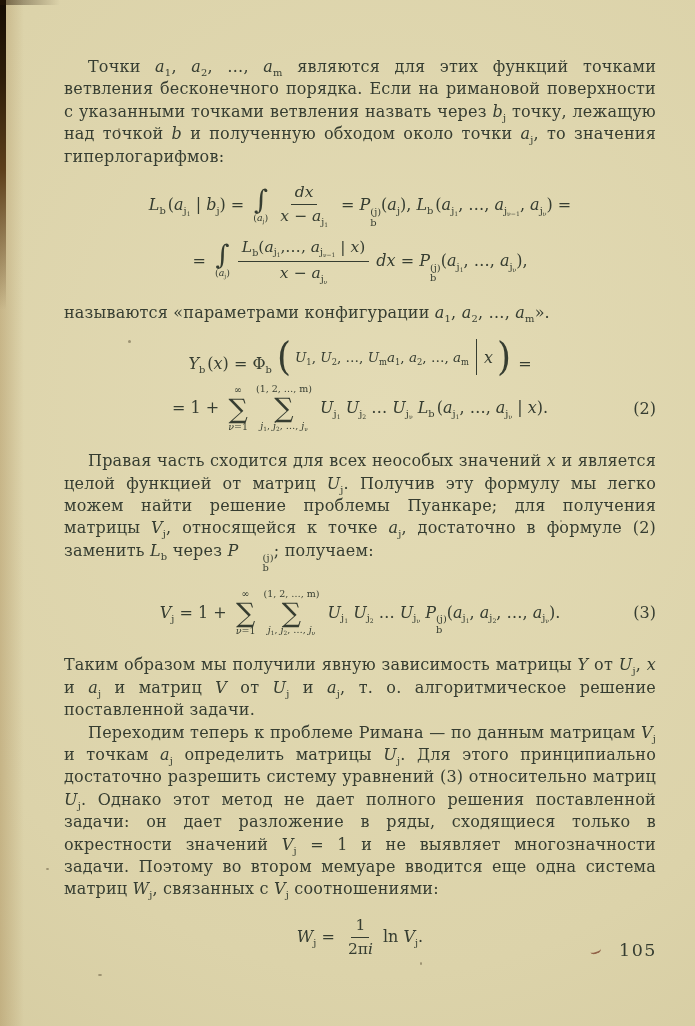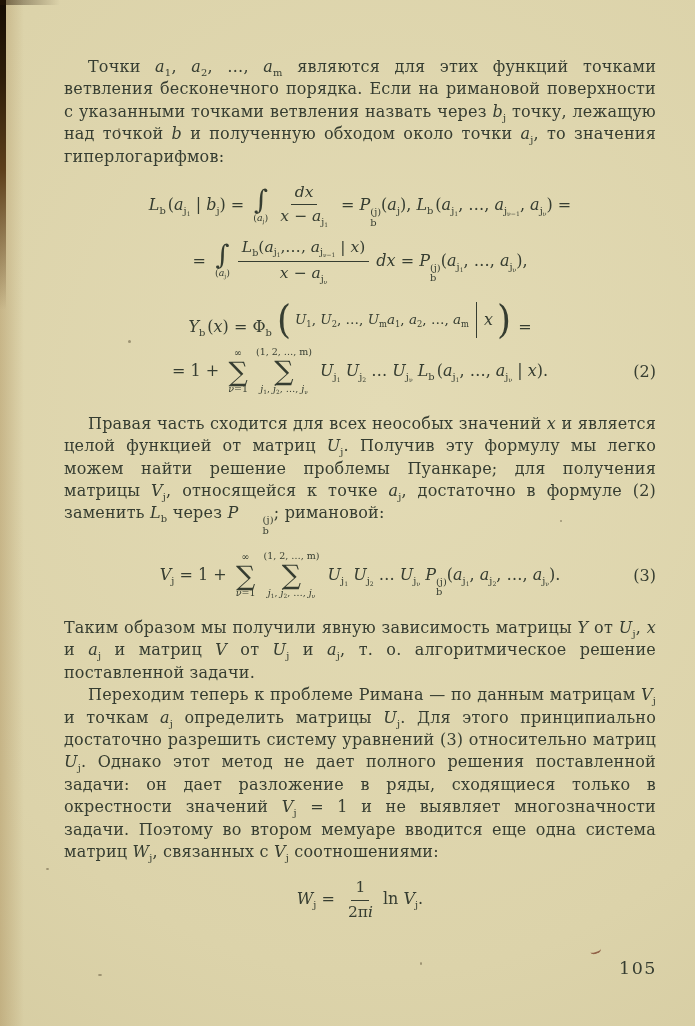--- a/index.html
+++ b/index.html
@@ -28,21 +28,21 @@
   .big .ov,.big .un{font-size:9.5px;line-height:1.15;white-space:nowrap;font-style:normal;}
   .big .sym{font-size:27px;line-height:.95;font-style:normal;}
   .formula{margin:15px 0 17px;}
   .eqline{position:relative;display:flex;justify-content:center;align-items:center;margin:9px 0;font-size:16px;}
   .eqtag{position:absolute;right:0;font-style:normal;}
   .p2{display:inline-flex;align-items:center;margin:0 2px;}
   .p2 .par{font-size:36px;line-height:1;transform:scaleY(1.1);font-style:normal;}
   .p2 .col{display:inline-flex;flex-direction:row;font-size:13.5px;line-height:17px;padding:0 2px 0 4px;text-align:left;}
   .p2 .bar{align-self:stretch;display:flex;align-items:center;border-left:1px solid currentColor;padding:0 4px 0 7px;margin-left:5px;}
   .spx{display:inline-block;}
-  .pagenum{position:absolute;right:38px;bottom:48px;font-size:17.5px;letter-spacing:1.5px;color:#454a3e;}
+  .pagenum{position:absolute;right:38px;bottom:66px;font-size:17.5px;letter-spacing:1.5px;color:#454a3e;}
   .stain{position:absolute;right:94px;bottom:72px;width:11px;height:5px;
     border-bottom:2px solid rgba(122,62,40,.75);border-radius:50%;transform:rotate(-18deg);}
   .speck{position:absolute;border-radius:50%;background:rgba(75,64,42,.45);}
 </style>
 </head>
 <body>
 
 <div class="page" style="color: rgb(54, 61, 49);">
   <div class="edge-left-soft"></div>
   <div class="edge-left"></div>
@@ -69,20 +69,21 @@
               <span class="un"><span class="rm">(</span><span class="it">a</span><span class="sub"><span class="rm">j</span></span><span class="rm">)</span></span>
             </span><span class="fr">
               <span class="n"><span class="it">L</span><span class="sub"><span class="rm">b</span></span><span class="rm">(</span><span class="it">a</span><span class="sub"><span class="rm">j</span><span class="sub"><span class="rm">1</span></span></span><span class="rm">,…, </span><span class="it">a</span><span class="sub"><span class="rm">j</span><span class="sub"><span class="rm">ν−1</span></span></span><span class="rm"> | </span><span class="it">x</span><span class="rm">)</span></span>
               <span class="dd"><span class="it">x</span><span class="rm"> − </span><span class="it">a</span><span class="sub"><span class="rm">j</span><span class="sub"><span class="rm">ν</span></span></span></span>
             </span><span class="spx" style="width: 3px;"></span><span class="it">dx</span><span class="rm"> = </span><span class="it">P</span><span class="du">
               <span class="duu"><span class="rm">(j)</span></span>
               <span class="dud"><span class="rm">b</span></span>
             </span><span class="rm">(</span><span class="it">a</span><span class="sub"><span class="rm">j</span><span class="sub"><span class="rm">1</span></span></span><span class="rm">, …, </span><span class="it">a</span><span class="sub"><span class="rm">j</span><span class="sub"><span class="rm">ν</span></span></span><span class="rm">),</span></span>
         </div>
       </div>
+      <p class="para noind"><span class="rm">называются «параметрами конфигурации </span><span class="it">a</span><span class="sub"><span class="rm">1</span></span><span class="rm">, </span><span class="it">a</span><span class="sub"><span class="rm">2</span></span><span class="rm">, …, </span><span class="it">a</span><span class="sub"><span class="rm">m</span></span><span class="rm">».</span></p>
       <div class="formula">
         <div class="eqline">
           <span class="eqbody"><span class="it">Y</span><span class="sub"><span class="rm">b</span></span><span class="spx" style="width: 2px;"></span><span class="rm">(</span><span class="it">x</span><span class="rm">) = Φ</span><span class="sub"><span class="rm">b</span></span><span class="spx" style="width: 3px;"></span><span class="p2">
               <span class="par">(</span>
               <span class="col">
                 <span class="row"><span class="it">U</span><span class="sub"><span class="rm">1</span></span><span class="rm">, </span><span class="it">U</span><span class="sub"><span class="rm">2</span></span><span class="rm">, …, </span><span class="it">U</span><span class="sub"><span class="rm">m</span></span></span>
                 <span class="row"><span class="it">a</span><span class="sub"><span class="rm">1</span></span><span class="rm">, </span><span class="it">a</span><span class="sub"><span class="rm">2</span></span><span class="rm">, …, </span><span class="it">a</span><span class="sub"><span class="rm">m</span></span></span>
               </span>
               <span class="bar">
                 <span class="it">x</span>
@@ -99,21 +100,21 @@
               <span class="ov"><span class="rm">(1, 2, …, m)</span></span>
               <span class="sym">∑</span>
               <span class="un"><span class="it">j</span><span class="sub"><span class="rm">1</span></span><span class="rm">, </span><span class="it">j</span><span class="sub"><span class="rm">2</span></span><span class="rm">, …, </span><span class="it">j</span><span class="sub"><span class="rm">ν</span></span></span>
             </span><span class="spx" style="width: 4px;"></span><span class="it">U</span><span class="sub"><span class="rm">j</span><span class="sub"><span class="rm">1</span></span></span><span class="rm"> </span><span class="it">U</span><span class="sub"><span class="rm">j</span><span class="sub"><span class="rm">2</span></span></span><span class="rm"> … </span><span class="it">U</span><span class="sub"><span class="rm">j</span><span class="sub"><span class="rm">ν</span></span></span><span class="rm"> </span><span class="it">L</span><span class="sub"><span class="rm">b</span></span><span class="spx" style="width: 2px;"></span><span class="rm">(</span><span class="it">a</span><span class="sub"><span class="rm">j</span><span class="sub"><span class="rm">1</span></span></span><span class="rm">, …, </span><span class="it">a</span><span class="sub"><span class="rm">j</span><span class="sub"><span class="rm">ν</span></span></span><span class="rm"> | </span><span class="it">x</span><span class="rm">).</span></span>
           <span class="eqtag">(2)</span>
         </div>
       </div>
       <p class="para"><span class="rm">Правая часть сходится для всех неособых значений </span><span class="it">x</span><span class="rm"> и является целой функцией от матриц </span><span class="it">U</span><span class="sub"><span class="rm">j</span></span><span class="rm">. Получив эту формулу мы легко можем найти решение проблемы Пуанкаре; для получения матрицы </span><span class="it">V</span><span class="sub"><span class="rm">j</span></span><span class="rm">, относящейся к точке </span><span class="it">a</span><span class="sub"><span class="rm">j</span></span><span class="rm">, достаточно в формуле (2) заменить </span><span class="it">L</span><span class="sub"><span class="rm">b</span></span><span class="rm"> через </span><span class="it">P</span><span class="du">
           <span class="duu"><span class="rm">(j)</span></span>
           <span class="dud"><span class="rm">b</span></span>
-        </span><span class="rm">; римановой:</span></p>
+        </span><span class="rm">; получаем:</span></p>
       <div class="formula">
         <div class="eqline">
           <span class="eqbody"><span class="it">V</span><span class="sub"><span class="rm">j</span></span><span class="rm"> = 1 + </span><span class="big">
               <span class="ov"><span class="rm">∞</span></span>
               <span class="sym">∑</span>
               <span class="un"><span class="it">ν</span><span class="rm">=1</span></span>
             </span><span class="big">
               <span class="ov"><span class="rm">(1, 2, …, m)</span></span>
               <span class="sym">∑</span>
               <span class="un"><span class="it">j</span><span class="sub"><span class="rm">1</span></span><span class="rm">, </span><span class="it">j</span><span class="sub"><span class="rm">2</span></span><span class="rm">, …, </span><span class="it">j</span><span class="sub"><span class="rm">ν</span></span></span>

